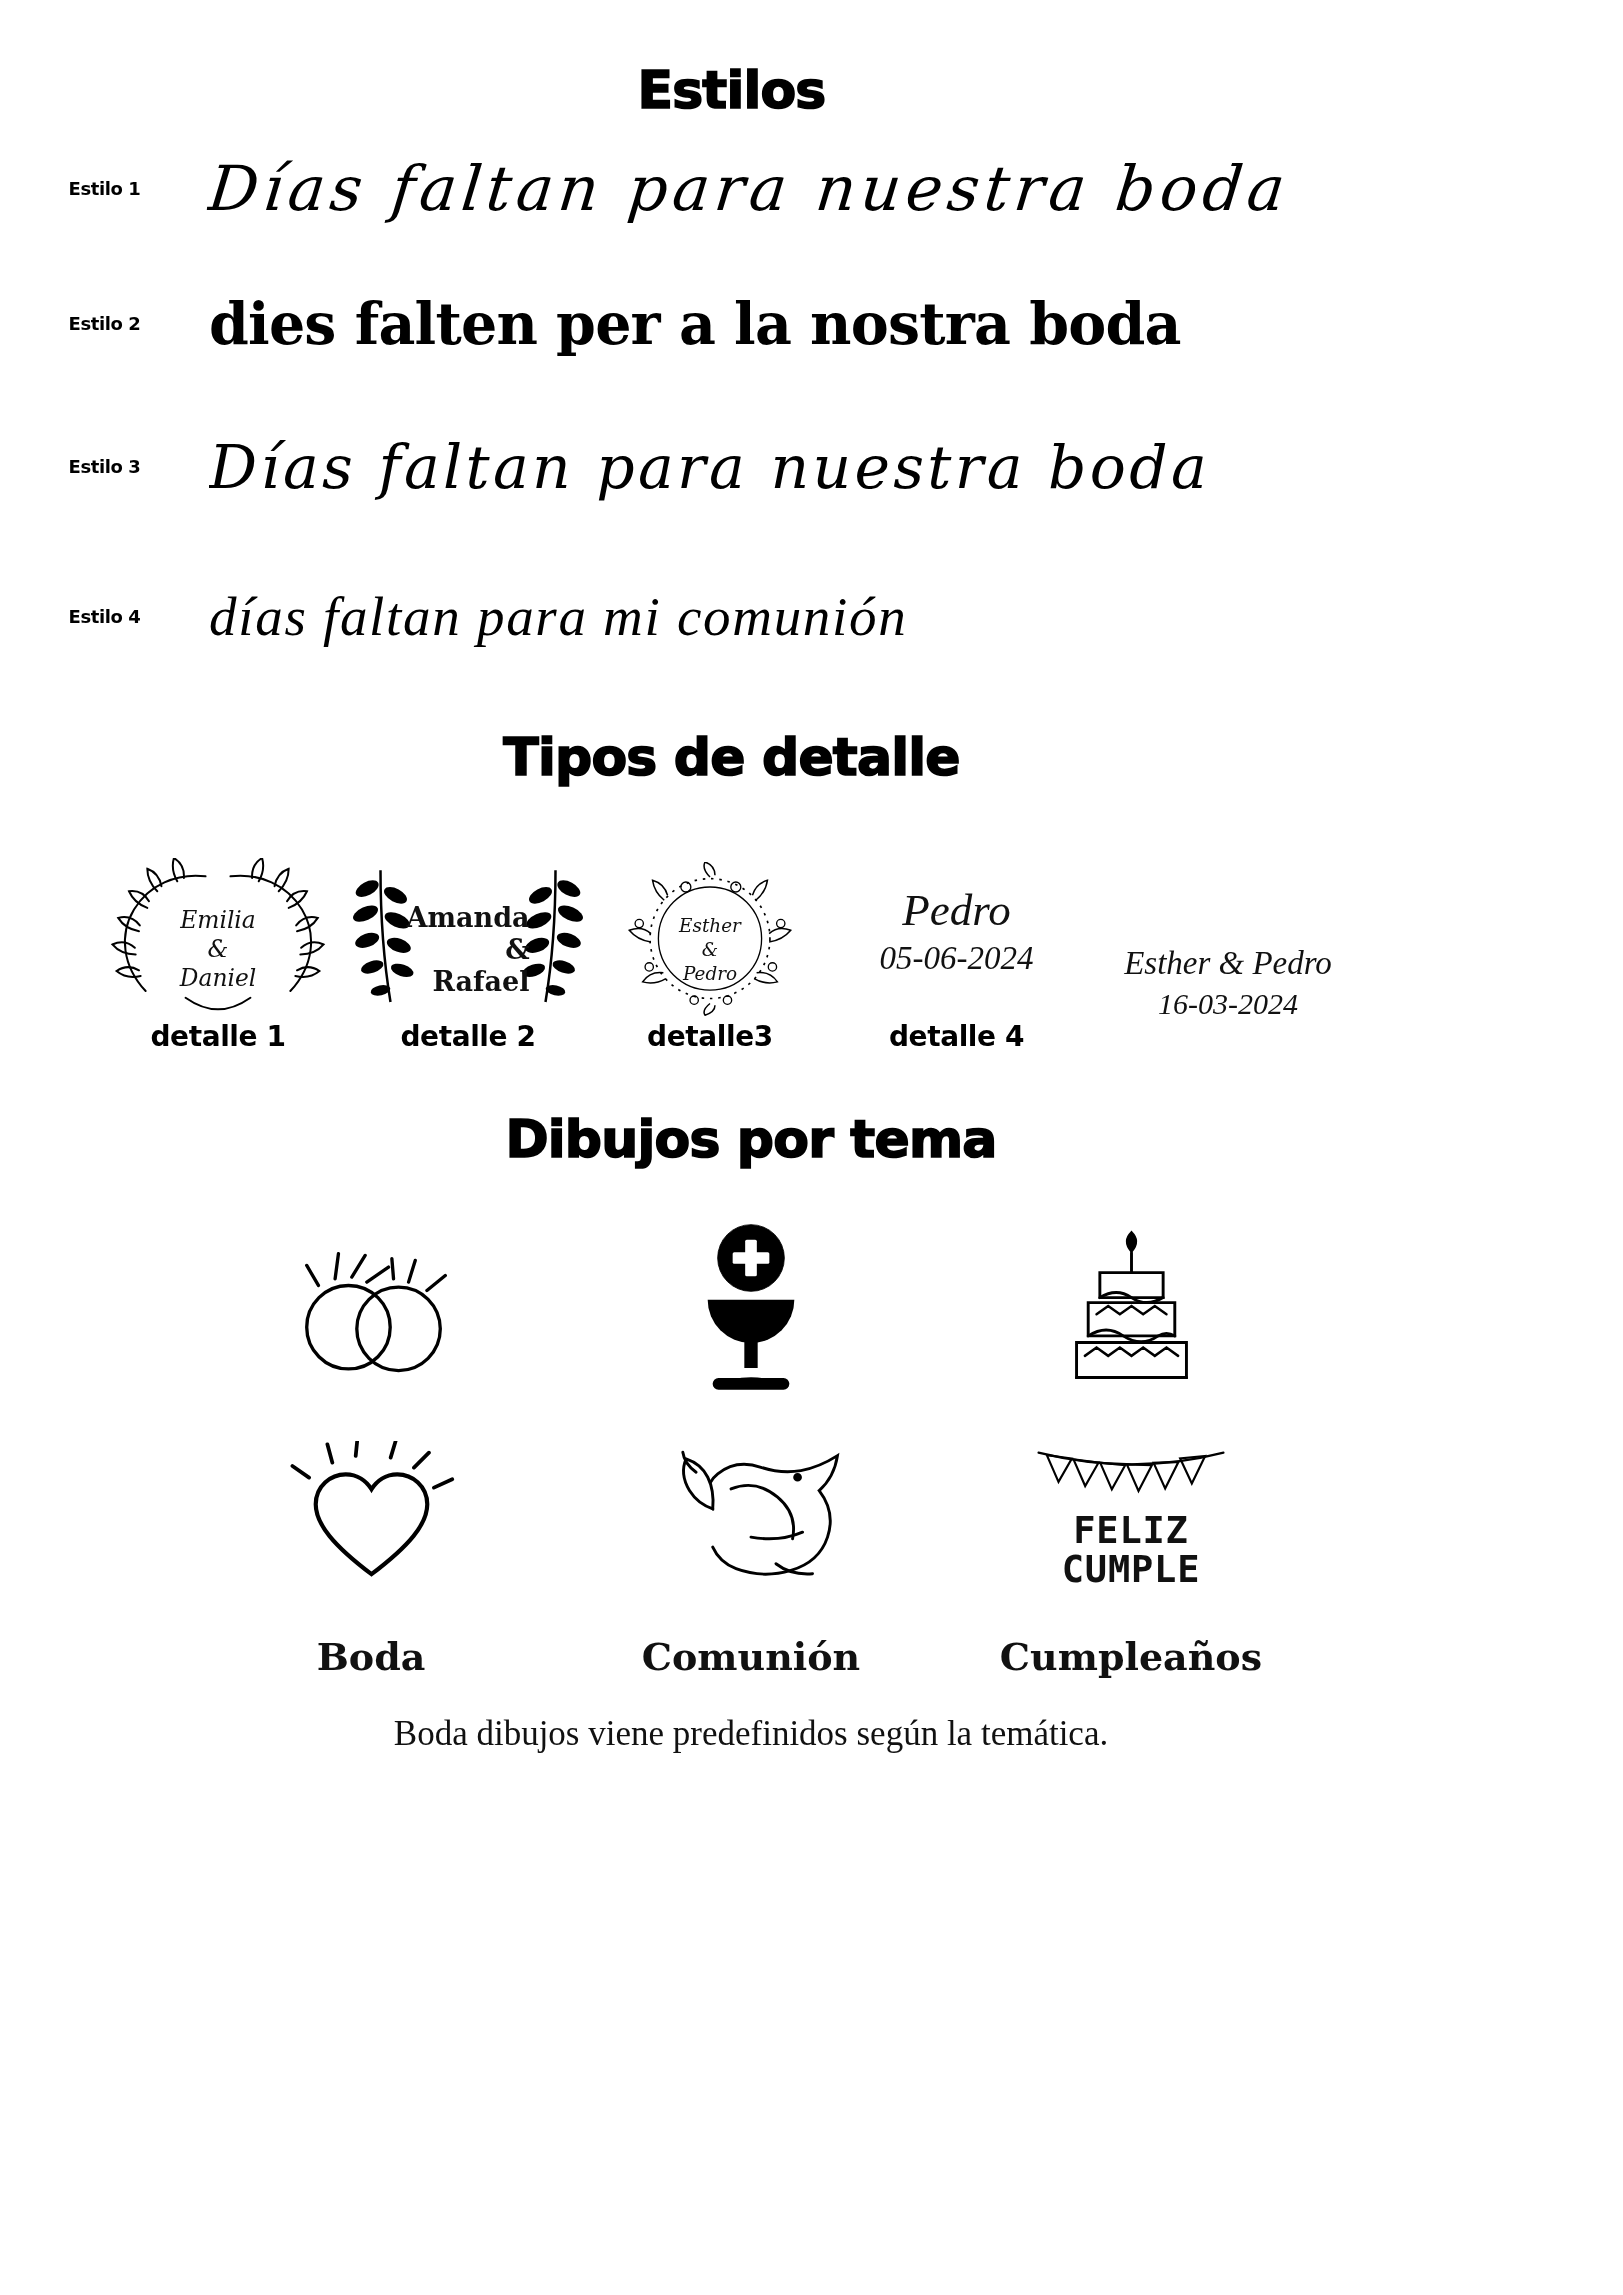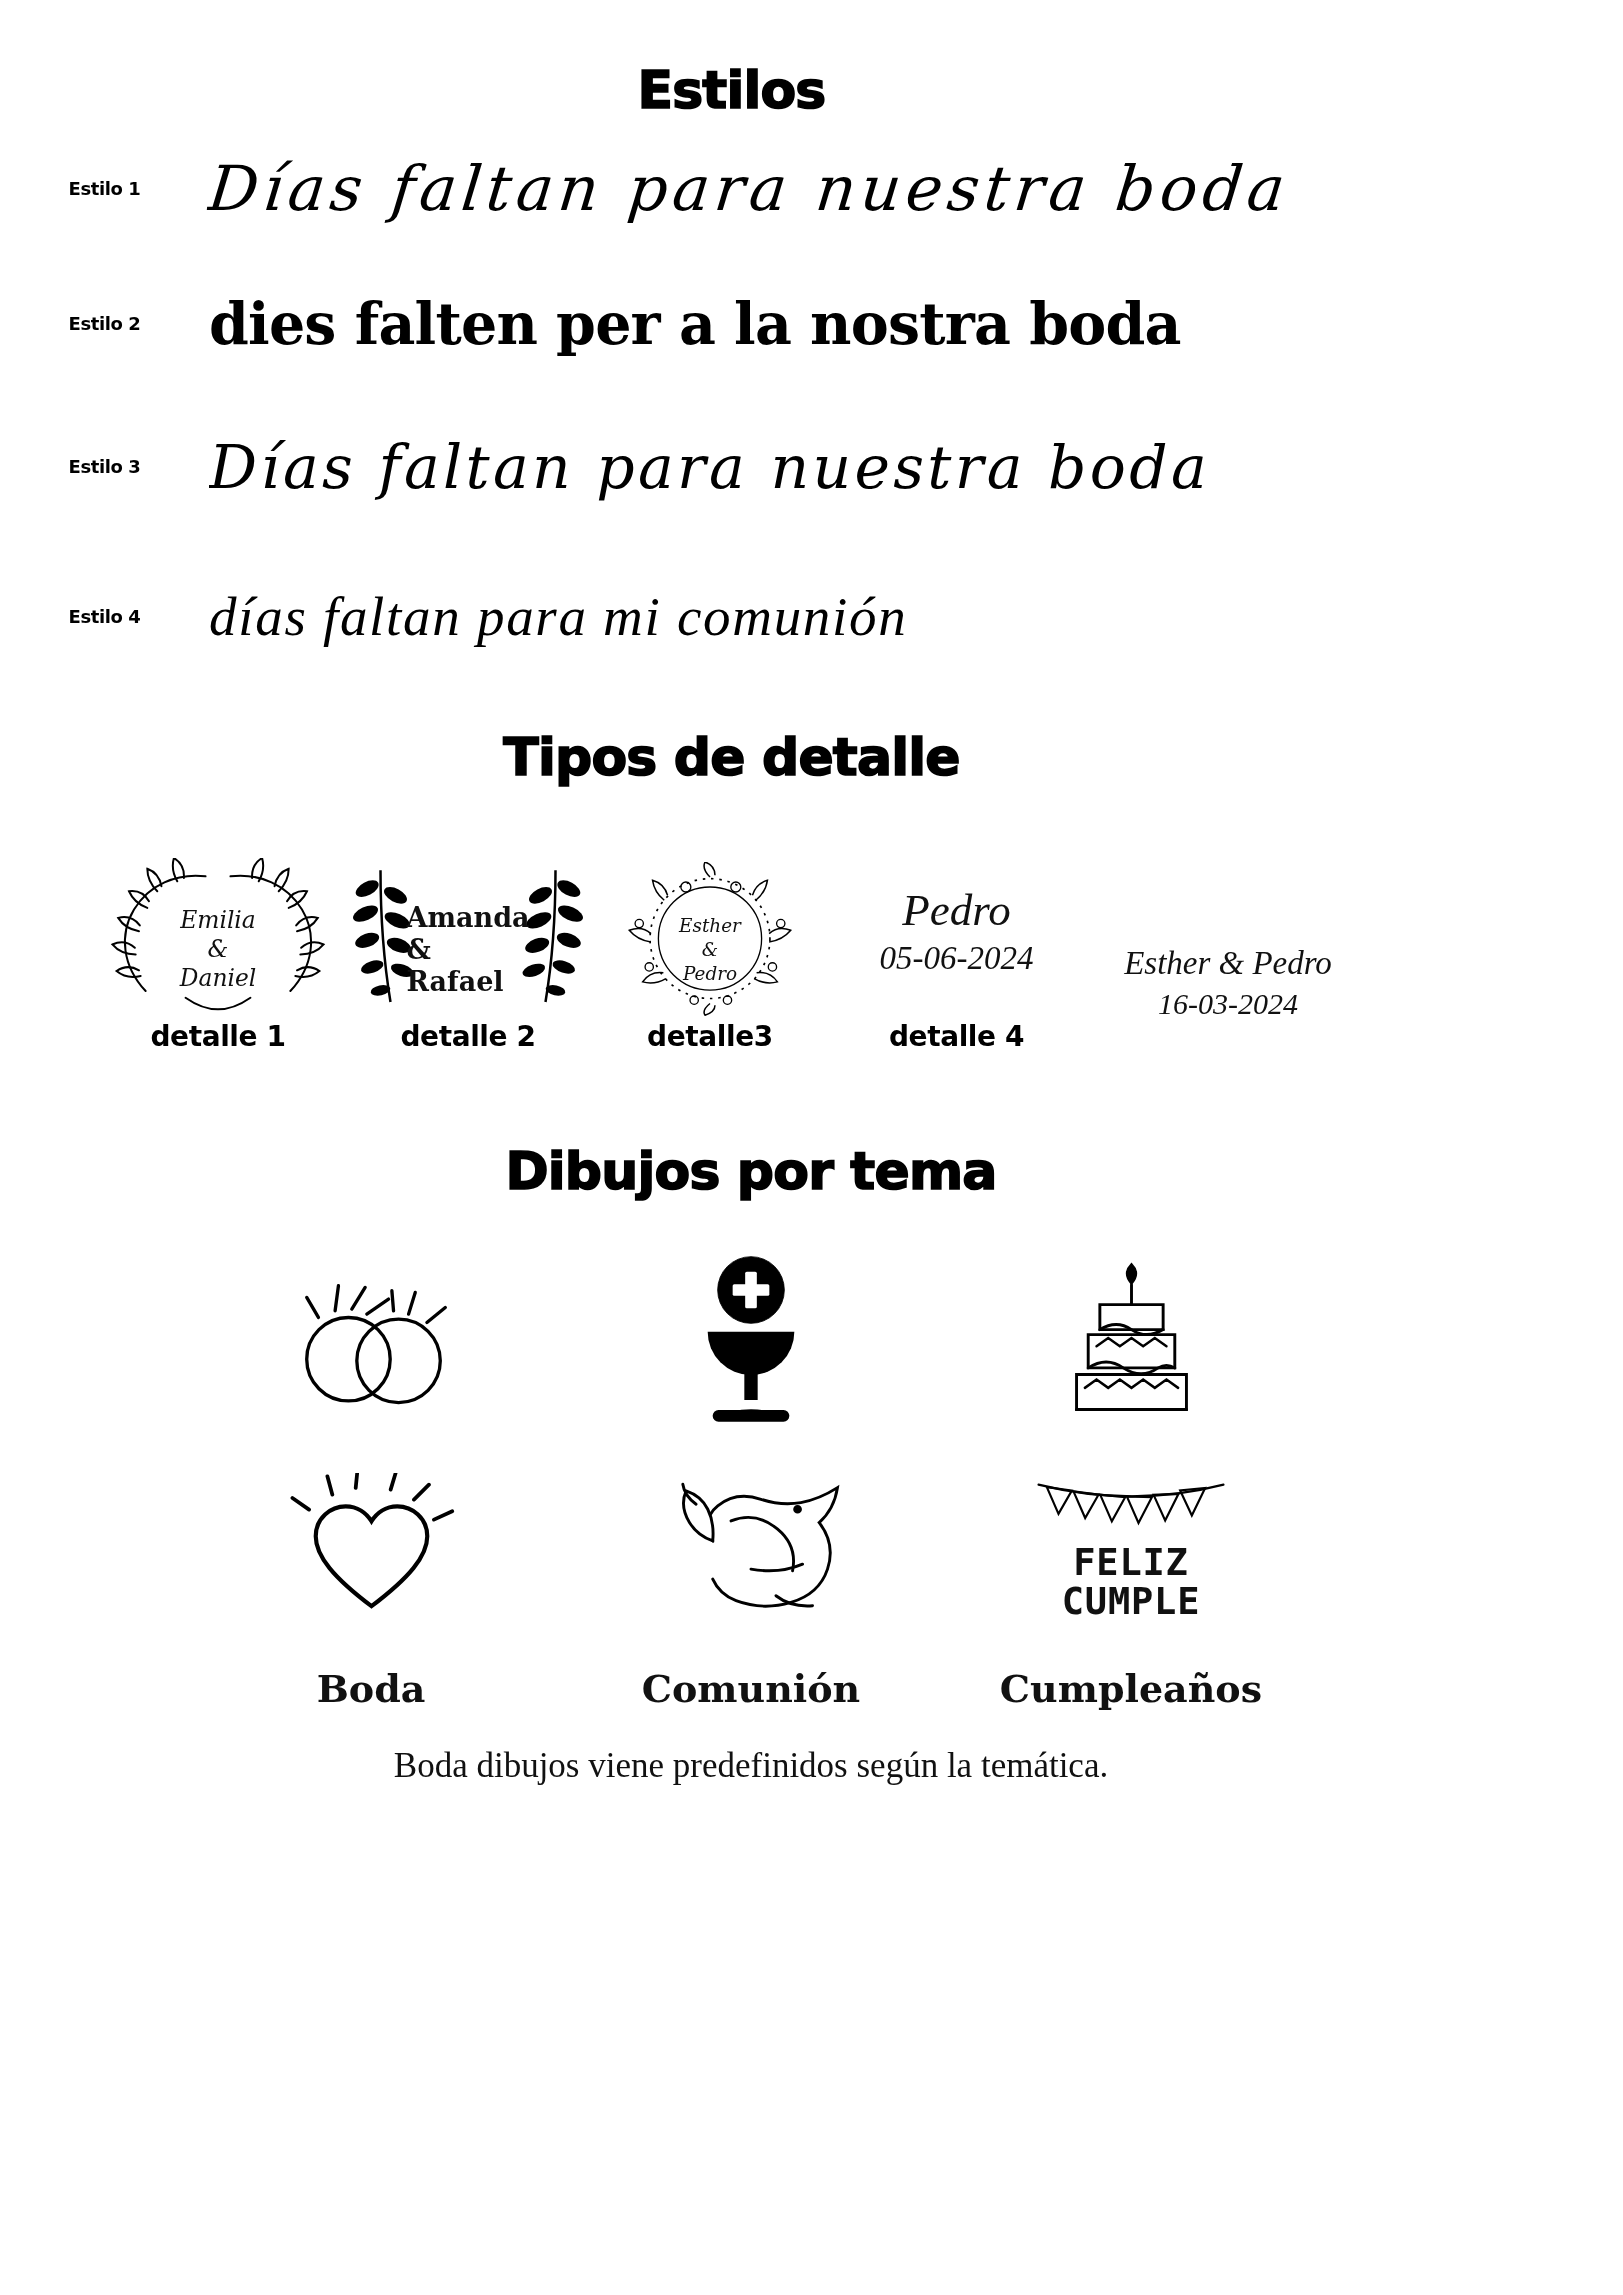--- a/index.html
+++ b/index.html
@@ -129,21 +129,21 @@
     font-style: italic;
     font-size: 23.4px;
     line-height: 1.25;
     text-align: center;
   }
   .leaf-names {
     font-family: "DejaVu Serif", serif;
     font-weight: bold;
     font-size: 27px;
     line-height: 1.18;
-    text-align: left;
+    text-align: right;
   }
   .circle-names {
     font-family: "DejaVu Serif", serif;
     font-style: italic;
     font-size: 18.4px;
     line-height: 1.3;
     text-align: center;
   }
   .plain-name {
     font-family: "Liberation Serif", serif;
@@ -168,21 +168,21 @@
   }
   .pair-date {
     font-family: "Liberation Serif", serif;
     font-style: italic;
     font-size: 30px;
     line-height: 1.3;
     text-align: center;
   }
 
   
-  #dibujos-section { margin-top: 88px; padding-left: 39px; }
+  #dibujos-section { margin-top: 56px; padding-left: 39px; }
   #dibujos-title { margin-bottom: 46px; }
 
   .dibujos-grid {
     display: grid;
     grid-template-columns: repeat(3, 1fr);
     row-gap: 15px;
     padding: 0 142px;
     justify-items: center;
     align-items: center;
   }

